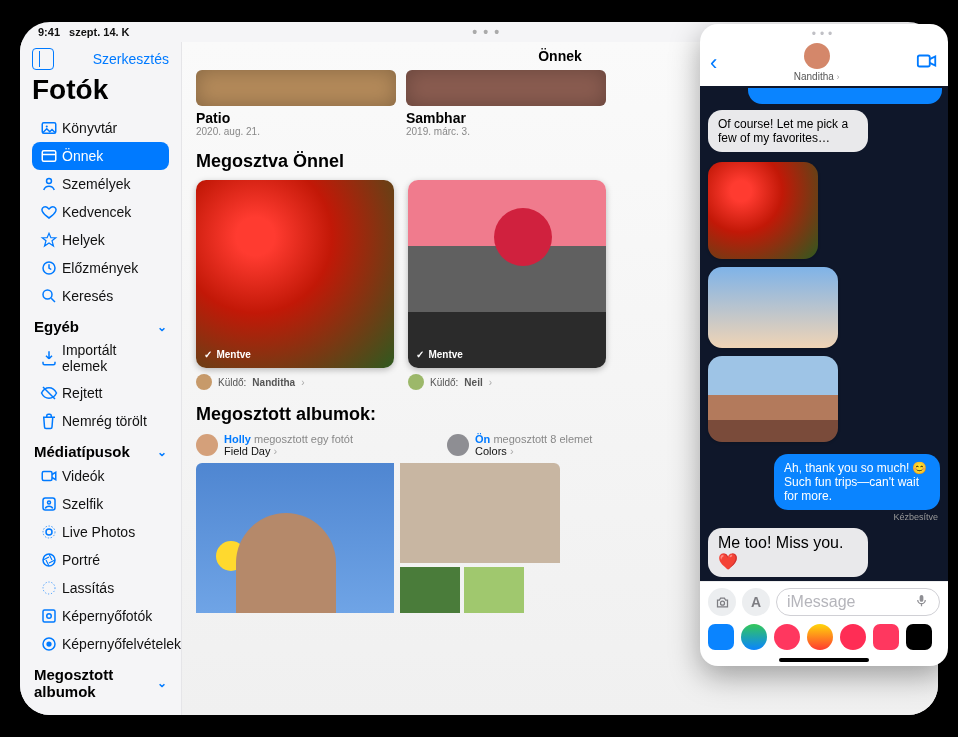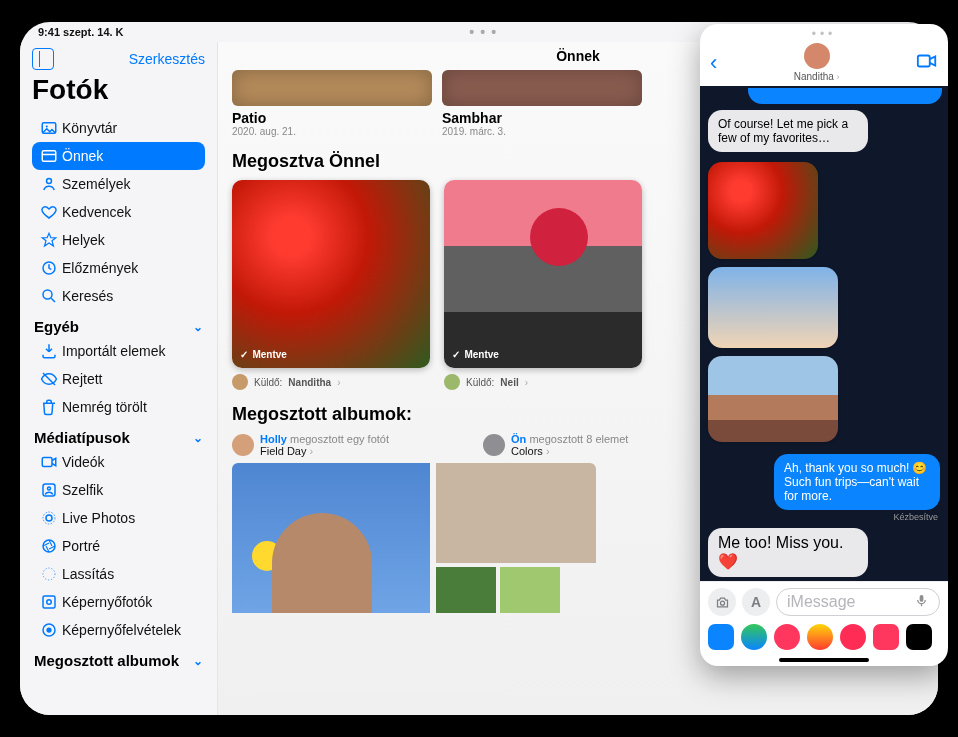--- a/index.html
+++ b/index.html
@@ -32,32 +32,32 @@
   
   .statusbar {
     height: 20px;
     display: flex;
     align-items: center;
     padding: 0 18px;
     font-size: 11px;
     font-weight: 600;
     color: #111;
   }
-  .statusbar .left { flex: 0 0 auto; display:flex; gap:3px; align-items:center; }
+  .statusbar .left { flex: 0 0 auto; display:flex; gap:9px; align-items:center; }
   .statusbar .center { flex: 1; text-align: center; font-size: 14px; color:#aaa; letter-spacing: 6px; }
   .statusbar .right { flex: 0 0 auto; display: flex; align-items: center; gap: 5px; }
   .battery {
     width: 20px; height: 10px; border: 1px solid #111; border-radius: 2px; position: relative;
   }
   .battery::after { content:''; position:absolute; right:-3px; top:2px; width:2px; height:4px; background:#111; border-radius:1px; }
   .battery-fill { height:100%; width:100%; background:#111; }
   
   .content { flex:1; display:flex; overflow:hidden; }
   .sidebar {
-    width: 198px;
+    width: 162px;
     background: #f5f5f7;
     border-right: 1px solid #e5e5e8;
     padding: 6px 12px 8px;
     overflow-y:auto;
   }
   .sidebar-top { display:flex; justify-content:space-between; align-items:center; margin-bottom:4px; }
   .sidebar-toggle { color:#007aff; font-size:18px; width:22px; height:22px; display:flex; align-items:center; justify-content:center; border:1.4px solid #007aff; border-radius:4px; position:relative; }
   .sidebar-toggle::before { content:''; position:absolute; left:6px; top:2px; bottom:2px; width:1.4px; background:#007aff; }
   .edit-link { color:#007aff; font-size:14px; }
   .app-title { font-size:28px; font-weight:700; margin:4px 0 8px; }

